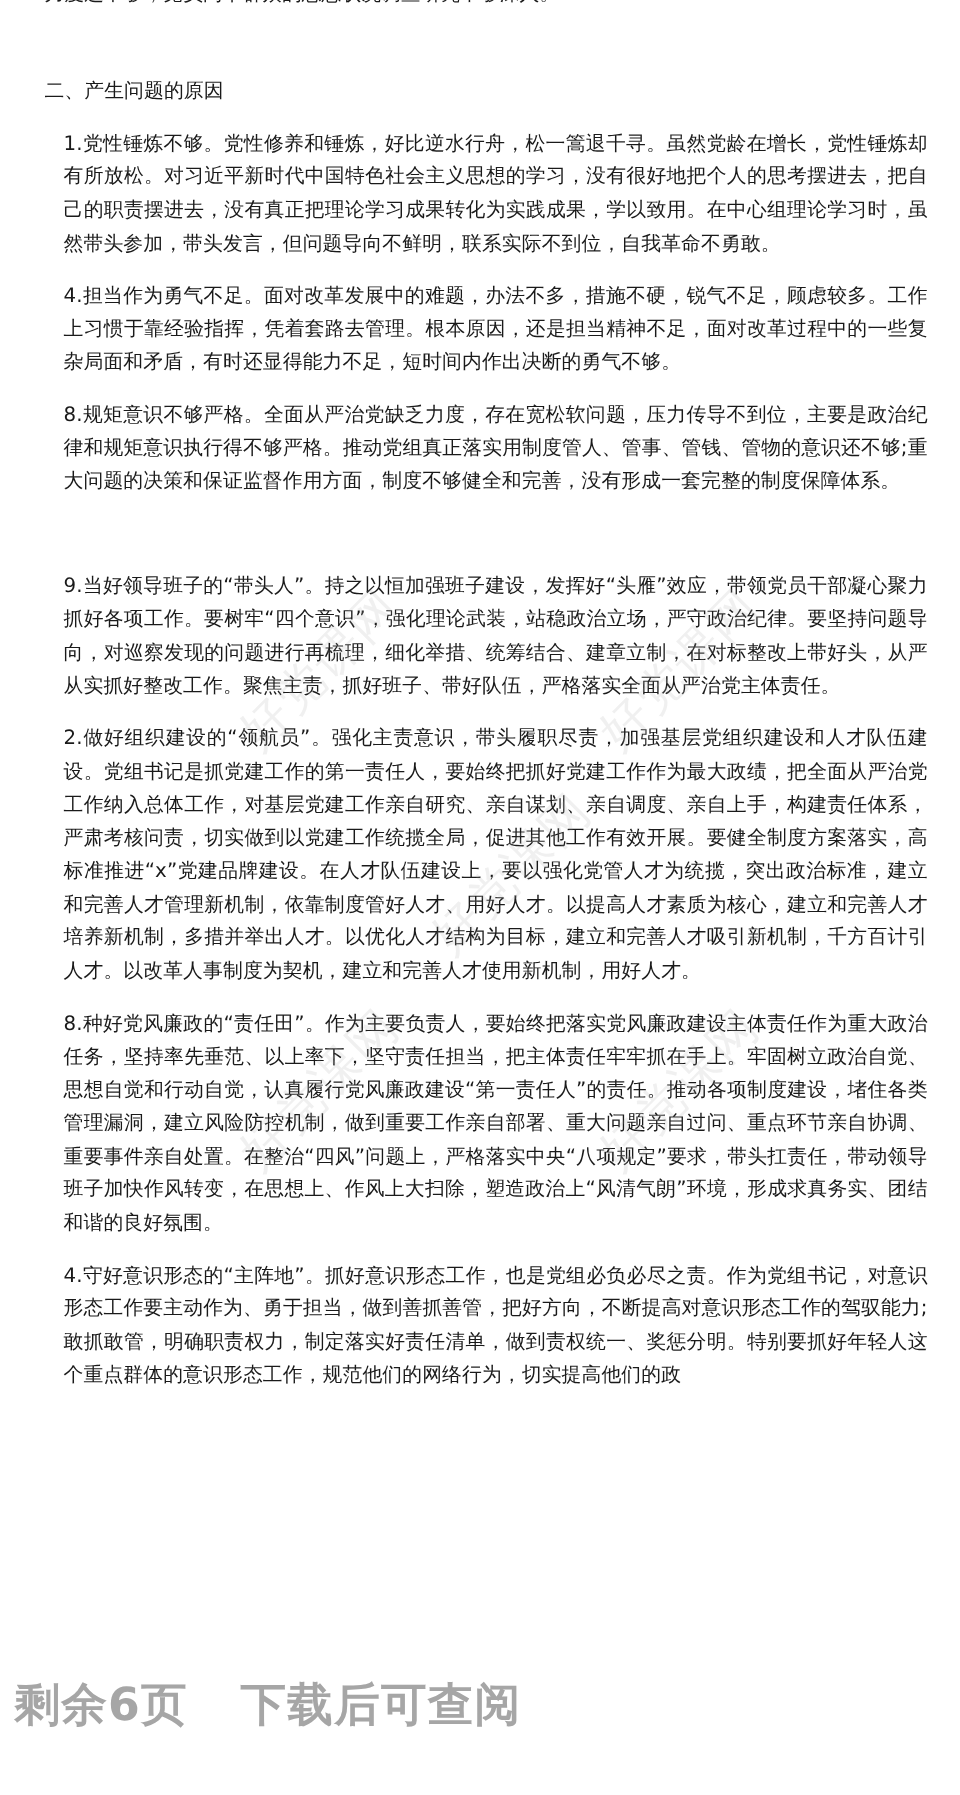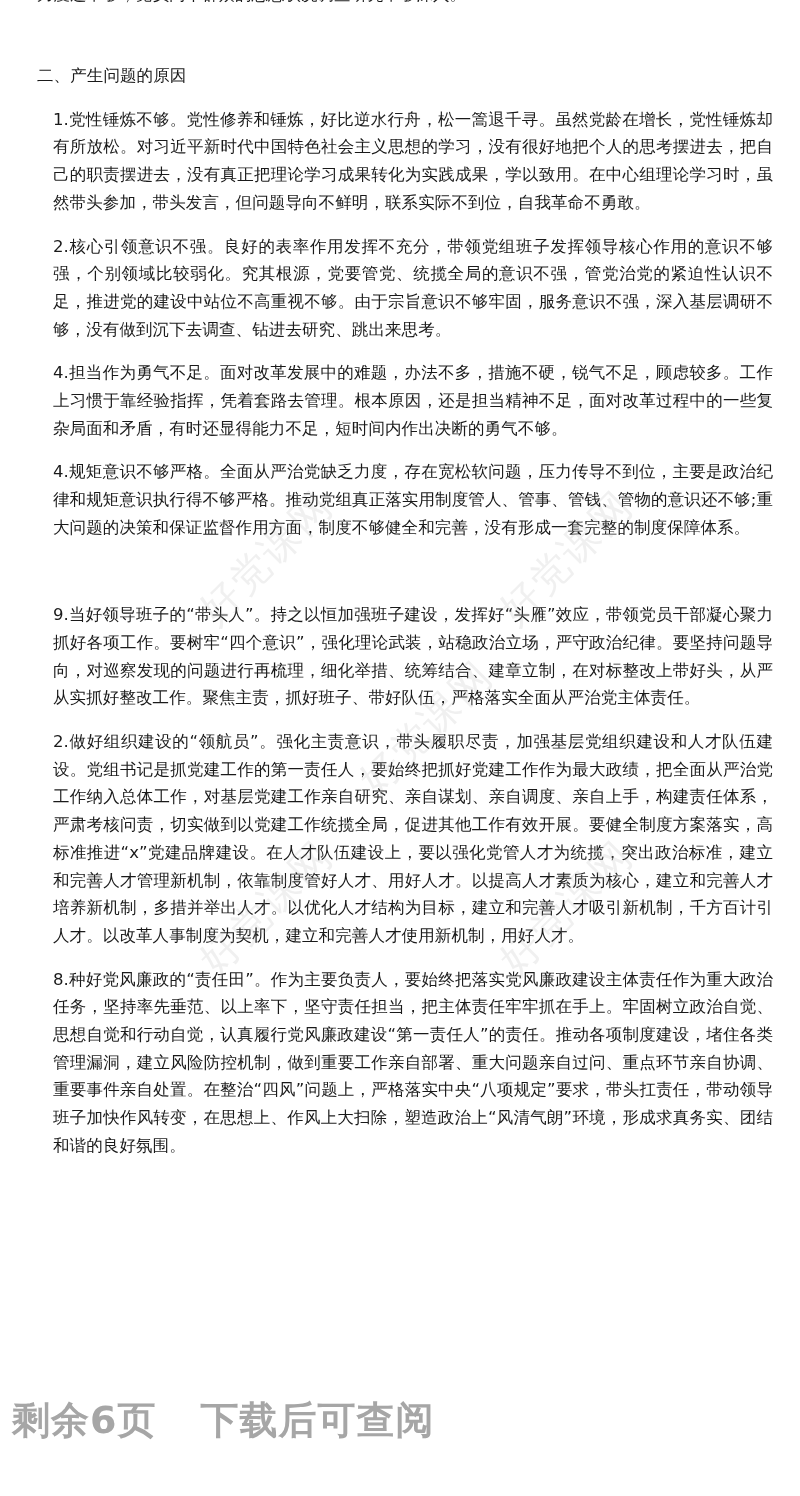--- a/index.html
+++ b/index.html
@@ -78,31 +78,31 @@
 <body>
 
 <div class="page">
 
   <div class="cut-line">力度还不够，党员同干群众的思想状况调查研究不够深入。</div>
 
   <div class="content">
     <section>
       <p class="heading">二、产生问题的原因</p>
       <p>1.党性锤炼不够。党性修养和锤炼，好比逆水行舟，松一篙退千寻。虽然党龄在增长，党性锤炼却有所放松。对习近平新时代中国特色社会主义思想的学习，没有很好地把个人的思考摆进去，把自己的职责摆进去，没有真正把理论学习成果转化为实践成果，学以致用。在中心组理论学习时，虽然带头参加，带头发言，但问题导向不鲜明，联系实际不到位，自我革命不勇敢。</p>
-      <p>2.核心引领意识不强。良好的表率作用发挥不充分，带领党组班子发挥领导核心作用的意识不够强，个别领域比较弱化。究其根源，党要管党、统揽全局的意识不强，管党治党的紧迫性认识不足，推进党的建设中站位不高重视不够。由于宗旨意识不够牢固，服务意识不强，深入基层调研不够，没有做到沉下去调查、钻进去研究、跳出来思考。</p>
       <p>4.担当作为勇气不足。面对改革发展中的难题，办法不多，措施不硬，锐气不足，顾虑较多。工作上习惯于靠经验指挥，凭着套路去管理。根本原因，还是担当精神不足，面对改革过程中的一些复杂局面和矛盾，有时还显得能力不足，短时间内作出决断的勇气不够。</p>
-      <p>4.规矩意识不够严格。全面从严治党缺乏力度，存在宽松软问题，压力传导不到位，主要是政治纪律和规矩意识执行得不够严格。推动党组真正落实用制度管人、管事、管钱、管物的意识还不够;重大问题的决策和保证监督作用方面，制度不够健全和完善，没有形成一套完整的制度保障体系。</p>
+      <p>8.规矩意识不够严格。全面从严治党缺乏力度，存在宽松软问题，压力传导不到位，主要是政治纪律和规矩意识执行得不够严格。推动党组真正落实用制度管人、管事、管钱、管物的意识还不够;重大问题的决策和保证监督作用方面，制度不够健全和完善，没有形成一套完整的制度保障体系。</p>
     </section>
 
     <div class="gap"></div>
 
     <section>
       <p>9.当好领导班子的“带头人”。持之以恒加强班子建设，发挥好“头雁”效应，带领党员干部凝心聚力抓好各项工作。要树牢“四个意识”，强化理论武装，站稳政治立场，严守政治纪律。要坚持问题导向，对巡察发现的问题进行再梳理，细化举措、统筹结合、建章立制，在对标整改上带好头，从严从实抓好整改工作。聚焦主责，抓好班子、带好队伍，严格落实全面从严治党主体责任。</p>
       <p>2.做好组织建设的“领航员”。强化主责意识，带头履职尽责，加强基层党组织建设和人才队伍建设。党组书记是抓党建工作的第一责任人，要始终把抓好党建工作作为最大政绩，把全面从严治党工作纳入总体工作，对基层党建工作亲自研究、亲自谋划、亲自调度、亲自上手，构建责任体系，严肃考核问责，切实做到以党建工作统揽全局，促进其他工作有效开展。要健全制度方案落实，高标准推进“x”党建品牌建设。在人才队伍建设上，要以强化党管人才为统揽，突出政治标准，建立和完善人才管理新机制，依靠制度管好人才、用好人才。以提高人才素质为核心，建立和完善人才培养新机制，多措并举出人才。以优化人才结构为目标，建立和完善人才吸引新机制，千方百计引人才。以改革人事制度为契机，建立和完善人才使用新机制，用好人才。</p>
       <p>8.种好党风廉政的“责任田”。作为主要负责人，要始终把落实党风廉政建设主体责任作为重大政治任务，坚持率先垂范、以上率下，坚守责任担当，把主体责任牢牢抓在手上。牢固树立政治自觉、思想自觉和行动自觉，认真履行党风廉政建设“第一责任人”的责任。推动各项制度建设，堵住各类管理漏洞，建立风险防控机制，做到重要工作亲自部署、重大问题亲自过问、重点环节亲自协调、重要事件亲自处置。在整治“四风”问题上，严格落实中央“八项规定”要求，带头扛责任，带动领导班子加快作风转变，在思想上、作风上大扫除，塑造政治上“风清气朗”环境，形成求真务实、团结和谐的良好氛围。</p>
+      <p>4.守好意识形态的“主阵地”。抓好意识形态工作，也是党组必负必尽之责。作为党组书记，对意识形态工作要主动作为、勇于担当，做到善抓善管，把好方向，不断提高对意识形态工作的驾驭能力;敢抓敢管，明确职责权力，制定落实好责任清单，做到责权统一、奖惩分明。特别要抓好年轻人这个重点群体的意识形态工作，规范他们的网络行为，切实提高他们的政</p>
     </section>
   </div>
 
   <div class="watermark" style="left:170px; top:530px;">好党课网</div>
   <div class="watermark" style="left:470px; top:530px;">好党课网</div>
   <div class="watermark" style="left:330px; top:700px;">好党课网</div>
   <div class="watermark" style="left:170px; top:880px;">好党课网</div>
   <div class="watermark" style="left:470px; top:880px;">好党课网</div>
 
   <div class="more-banner">

